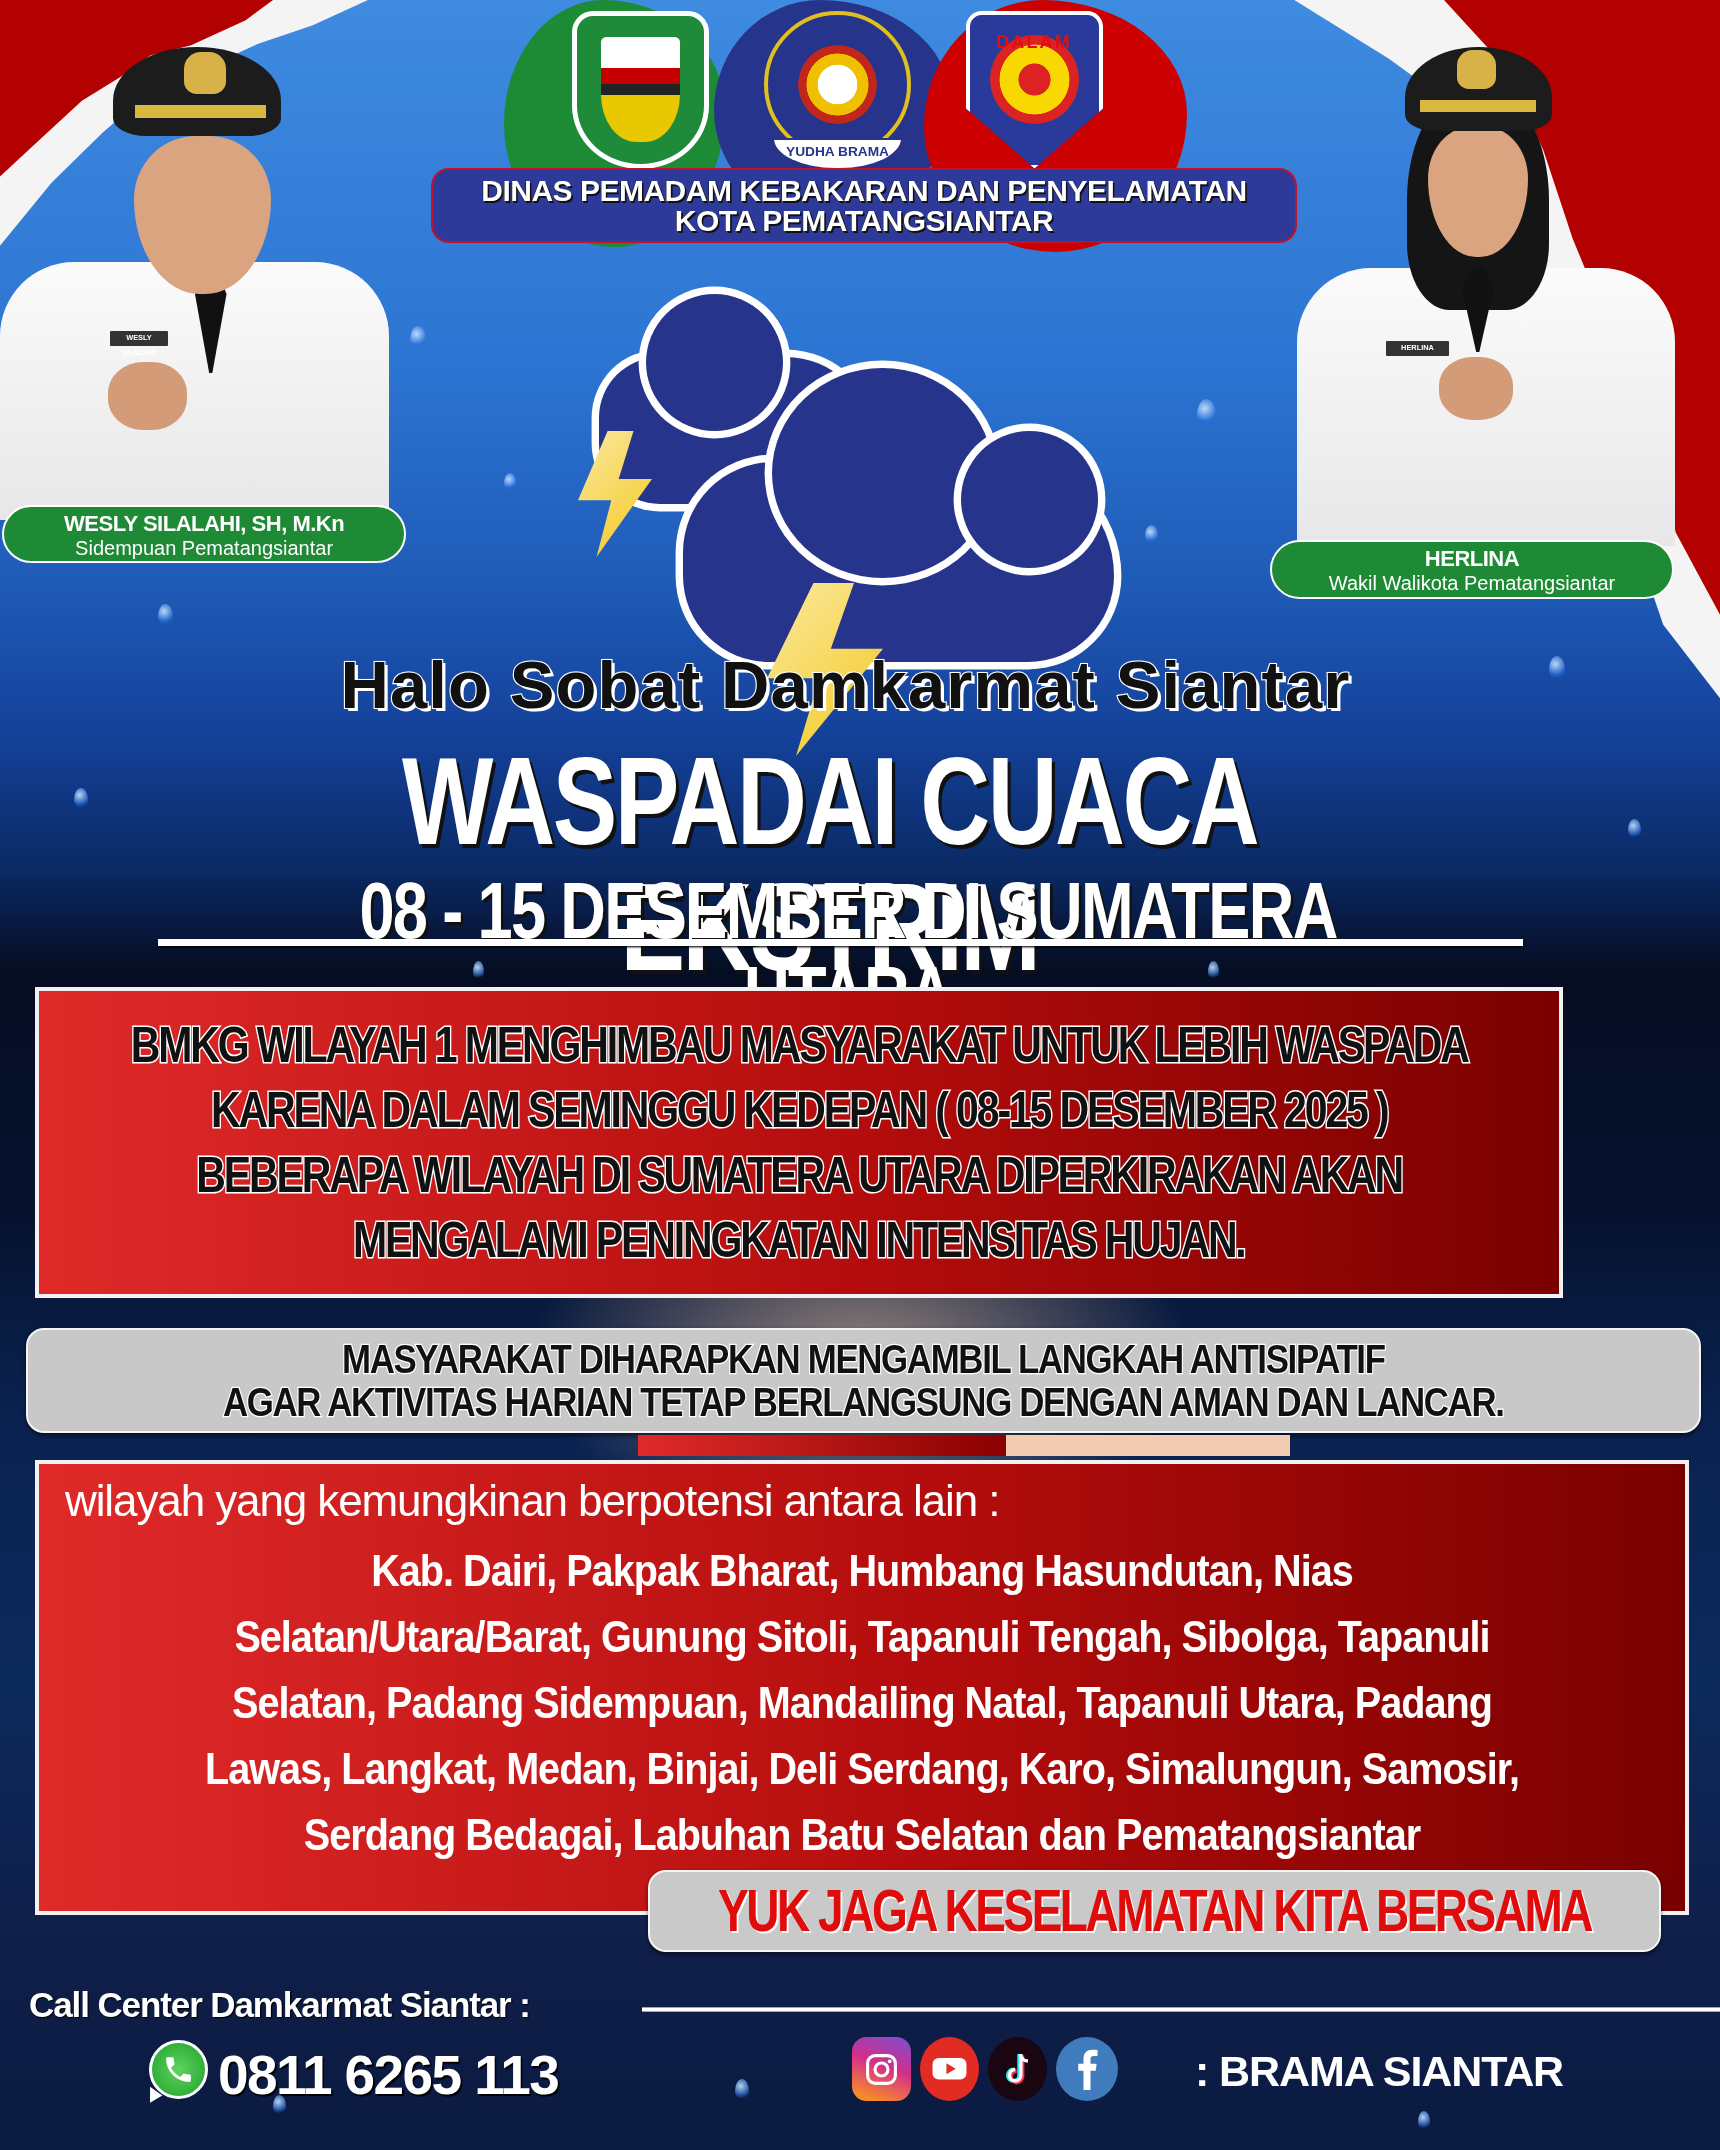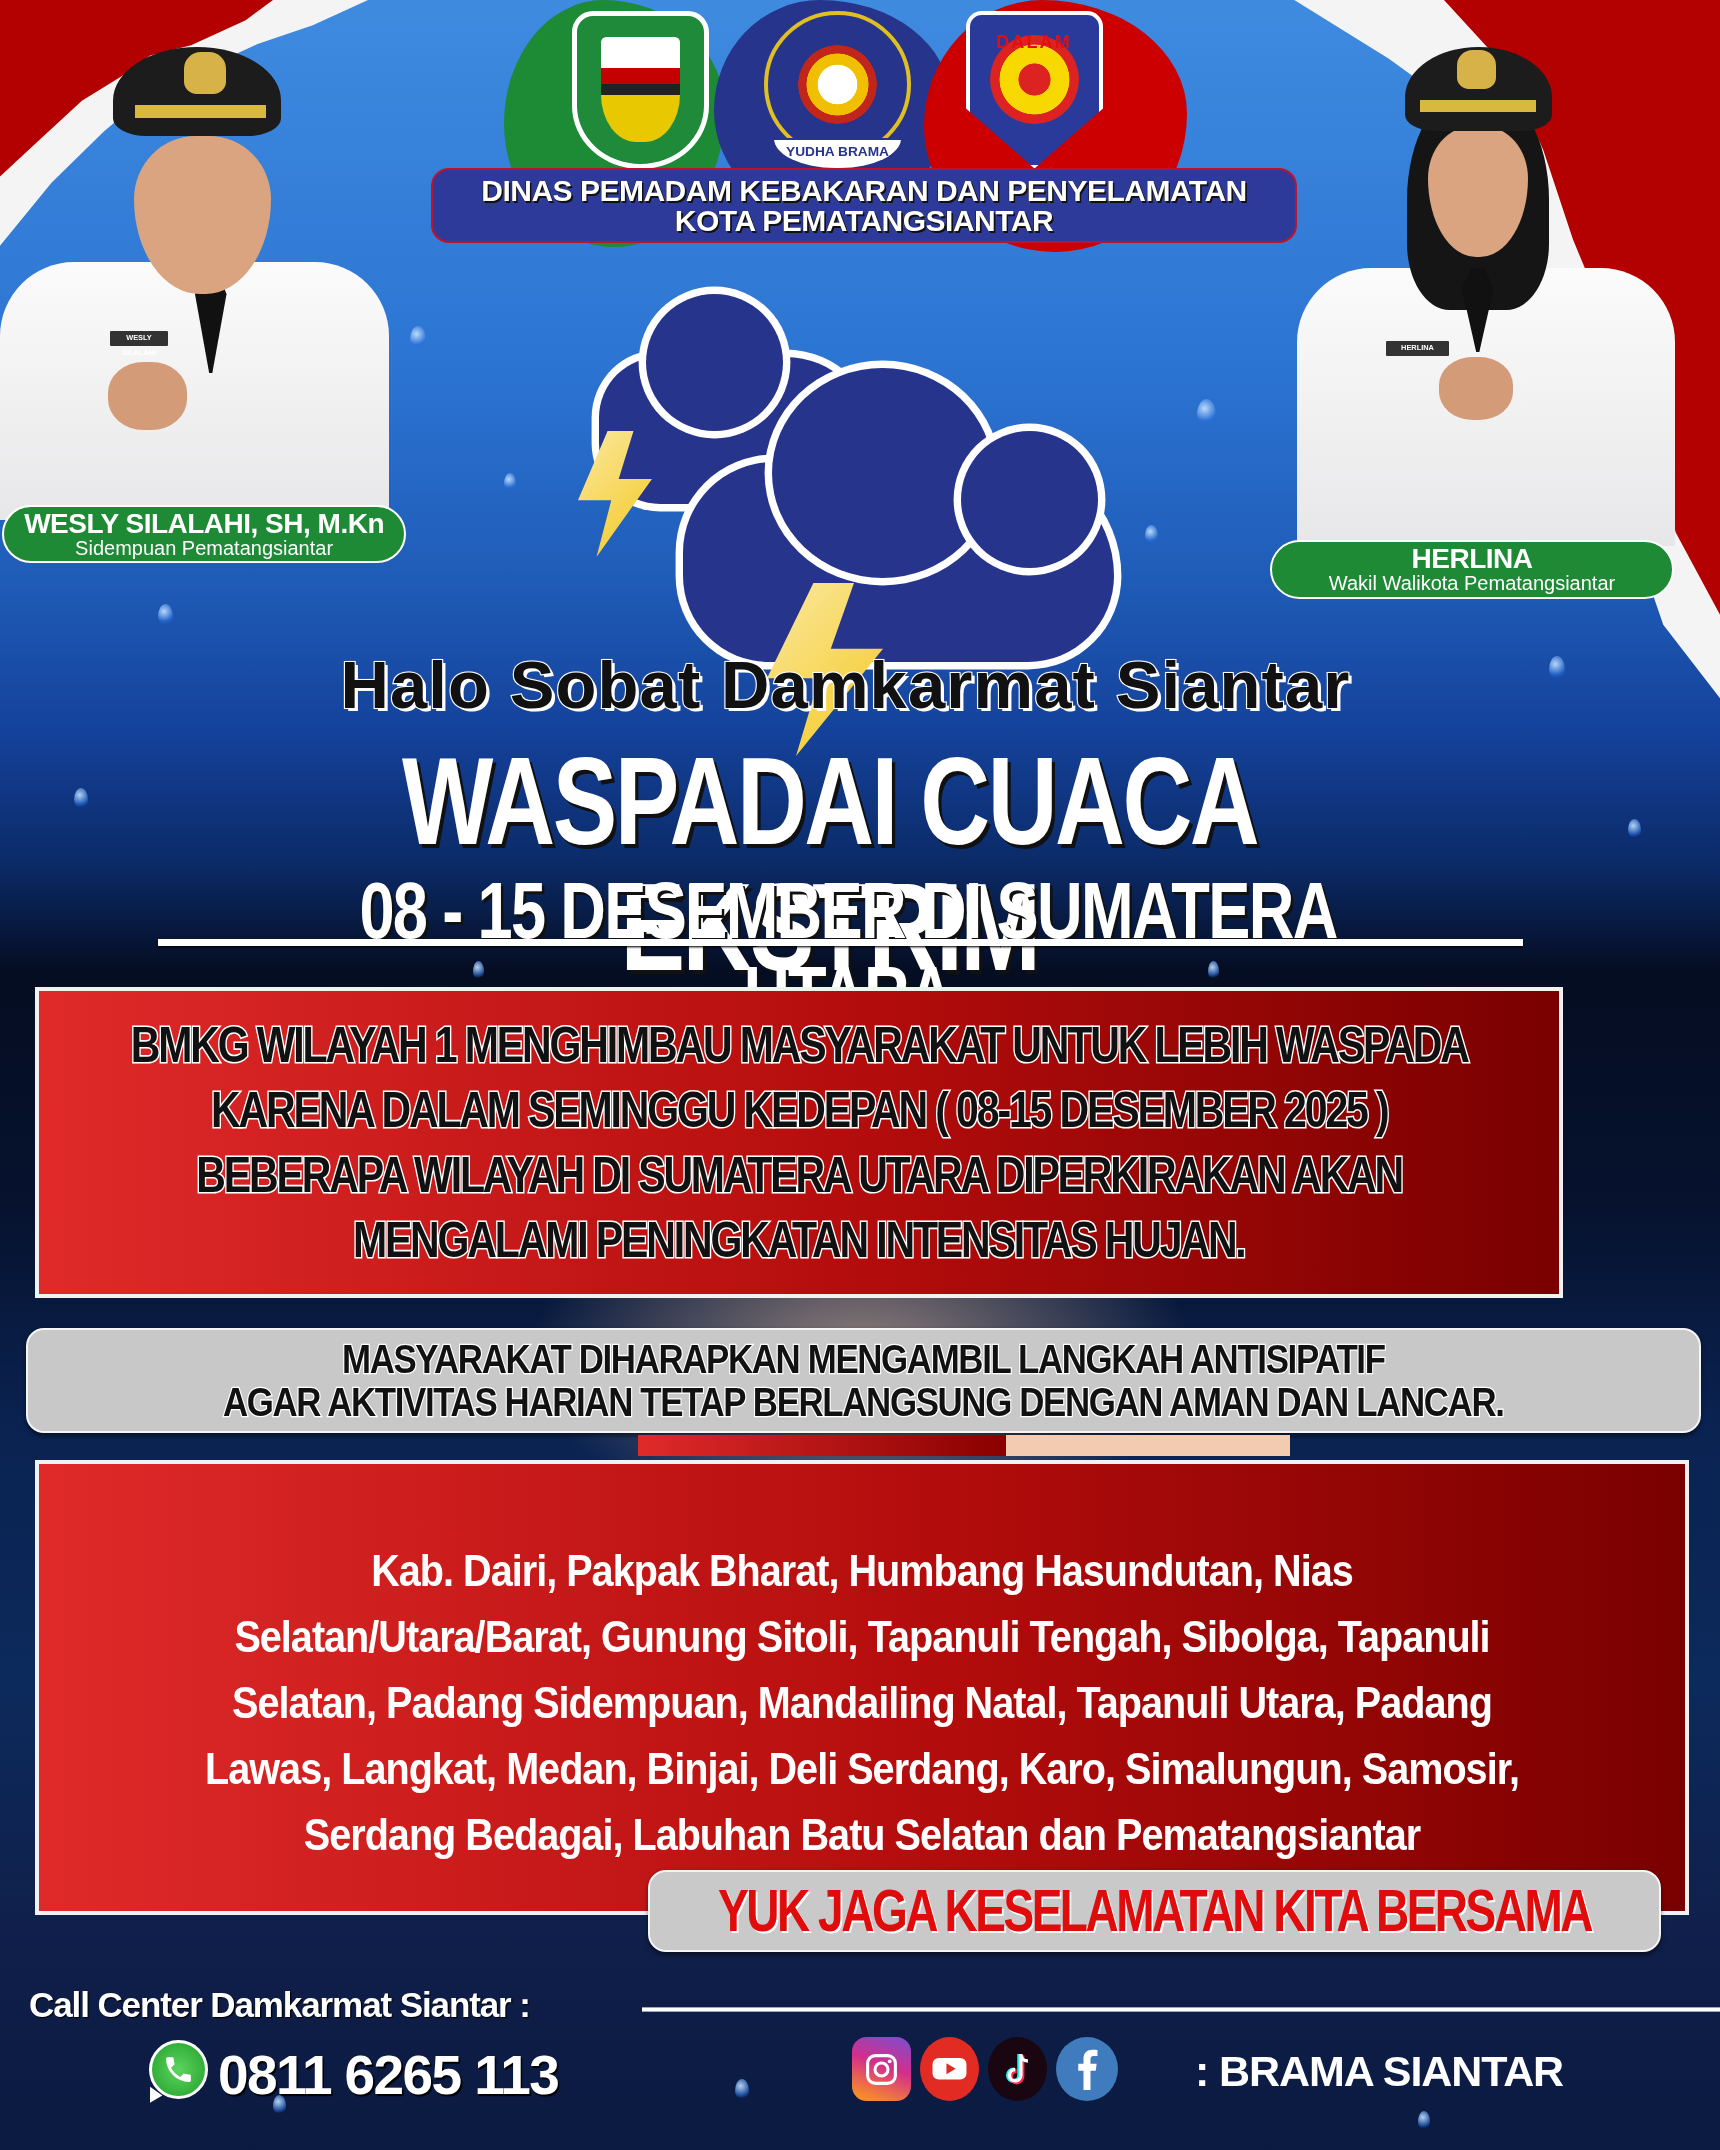--- a/index.html
+++ b/index.html
@@ -45,21 +45,21 @@
   .cap-band{position:absolute;background:#d9b840;}
   .emblem{position:absolute;background:#d7b248;border-radius:40% 40% 30% 30%;}
   .face{position:absolute;background:#d9a47f;border-radius:45% 45% 48% 48%/40% 40% 60% 60%;}
   .hijab{position:absolute;background:#151515;border-radius:45% 45% 30% 30%/50% 50% 30% 30%;}
   .suit{position:absolute;background:linear-gradient(180deg,#fbfbfb,#e6e6e8);border-radius:74px 74px 0 0;}
   .tie{position:absolute;background:#111;clip-path:polygon(30% 0,70% 0,100% 25%,55% 100%,45% 100%,0 25%);}
   .fist{position:absolute;background:#d39b78;border-radius:45%;}
   .nameplate{position:absolute;background:#333;color:#fff;font-size:7.4px;font-weight:bold;text-align:center;line-height:14.7px;border-radius:1.1px;}
 
   .name-tag{position:absolute;background:#1f8a35;border:2.6px solid #fff;border-radius:31.5px;display:flex;flex-direction:column;align-items:center;justify-content:center;color:#fff;}
-  .name-tag .nm{font-weight:bold;font-size:28px;line-height:28px;letter-spacing:-0.5px;}
+  .name-tag .nm{font-weight:bold;font-size:22px;line-height:28px;letter-spacing:-0.5px;}
   .name-tag .ttl{font-size:20px;line-height:21px;}
   .nt-left{left:2.1px;top:505px;width:404px;height:58px;}
   .nt-right{left:1270px;top:540px;width:404px;height:59px;}
 
   
   .cloud{position:absolute;background:#27348b;box-shadow:0 0 0 7.4px #fff;}
   .bolt{position:absolute;background:linear-gradient(135deg,#fbe8a0,#f3c81e);clip-path:polygon(40% 0,75% 0,55% 38%,100% 38%,25% 100%,45% 55%,0 55%);}
 
   
   .greeting{position:absolute;left:273px;top:646px;width:1145px;text-align:center;font-size:67px;font-weight:bold;color:#111;letter-spacing:1.1px;
@@ -203,20 +203,21 @@
 </div>
 
 <div class="advisory">
   <span>MASYARAKAT DIHARAPKAN MENGAMBIL LANGKAH ANTISIPATIF</span>
   <span>AGAR AKTIVITAS HARIAN TETAP BERLANGSUNG DENGAN AMAN DAN LANCAR.</span>
 </div>
 <div class="strip-red"></div>
 <div class="strip-skin"></div>
 
 <div class="regions">
+  <div class="lead">wilayah yang kemungkinan berpotensi antara lain :</div>
   <div class="lines">
     <span>Kab. Dairi, Pakpak Bharat, Humbang Hasundutan, Nias</span>
     <span>Selatan/Utara/Barat, Gunung Sitoli, Tapanuli Tengah, Sibolga, Tapanuli</span>
     <span>Selatan, Padang Sidempuan, Mandailing Natal, Tapanuli Utara, Padang</span>
     <span>Lawas, Langkat, Medan, Binjai, Deli Serdang, Karo, Simalungun, Samosir,</span>
     <span>Serdang Bedagai, Labuhan Batu Selatan dan Pematangsiantar</span>
   </div>
 </div>
 
 <div class="safety">

